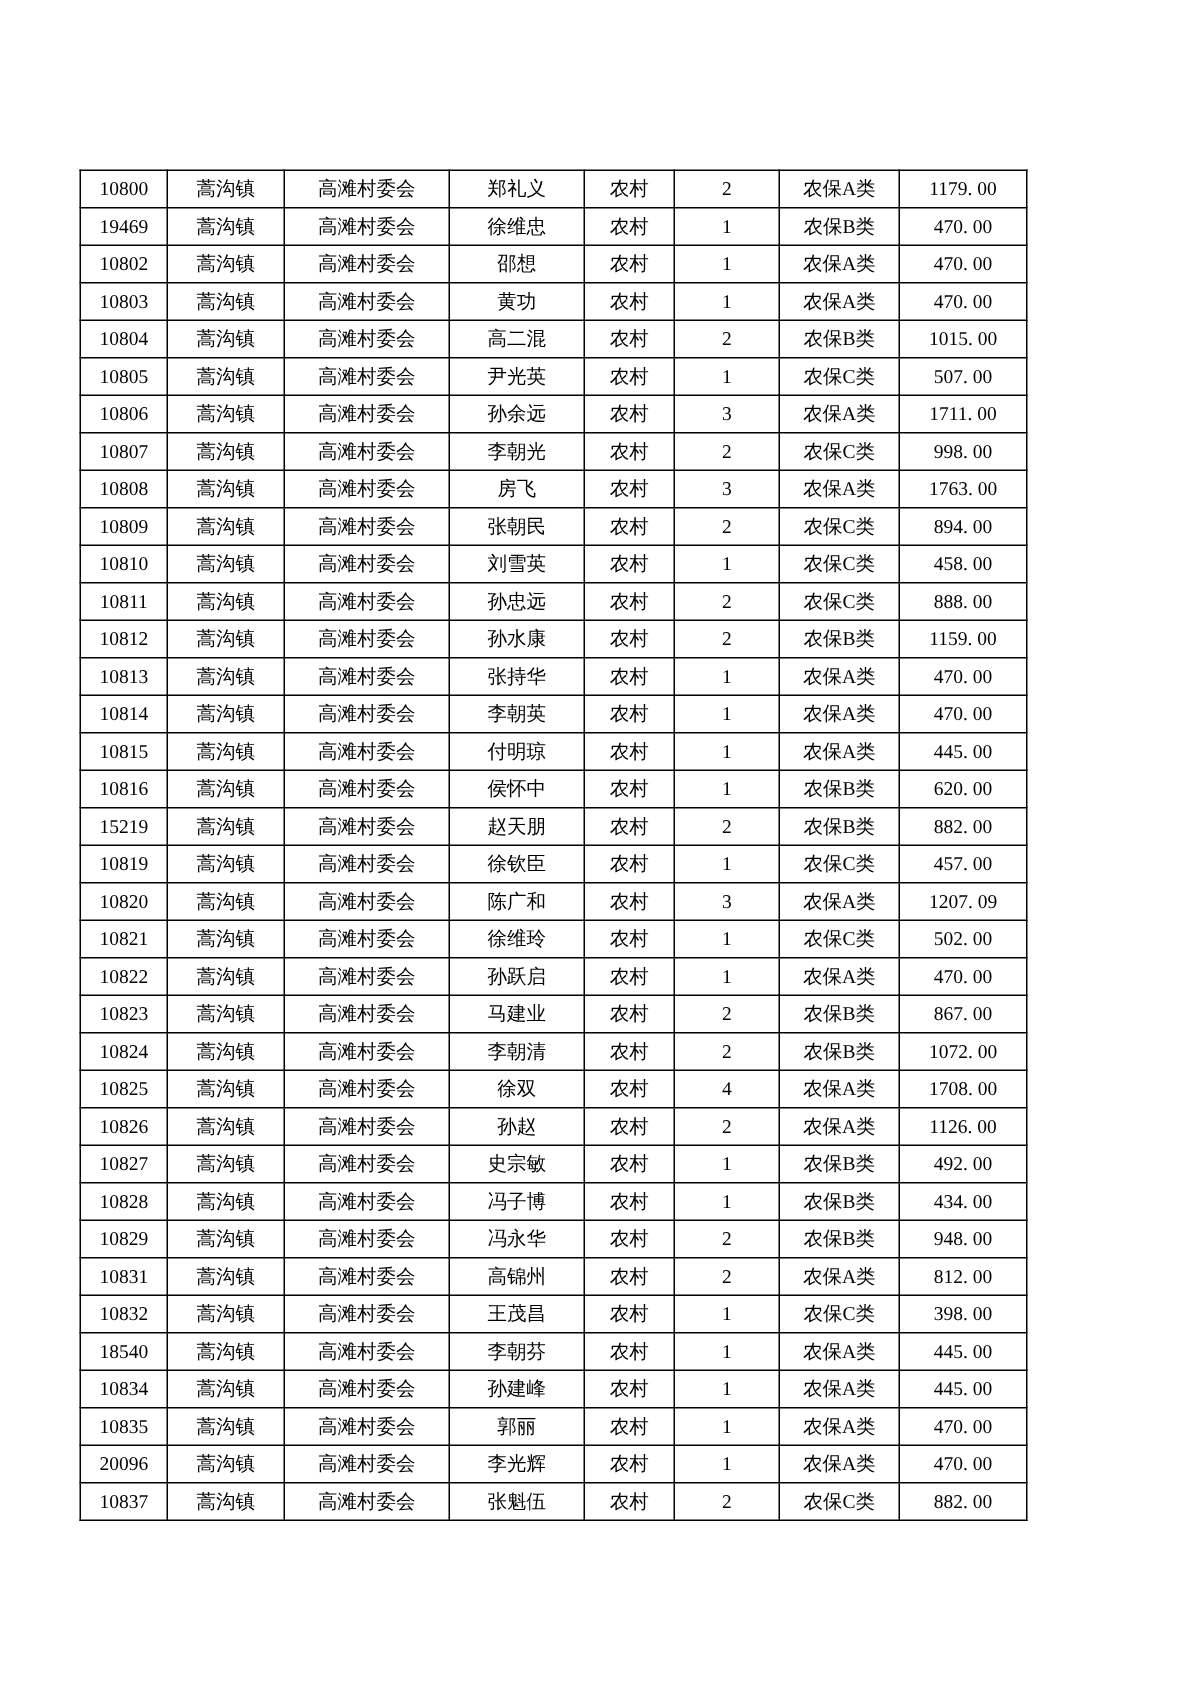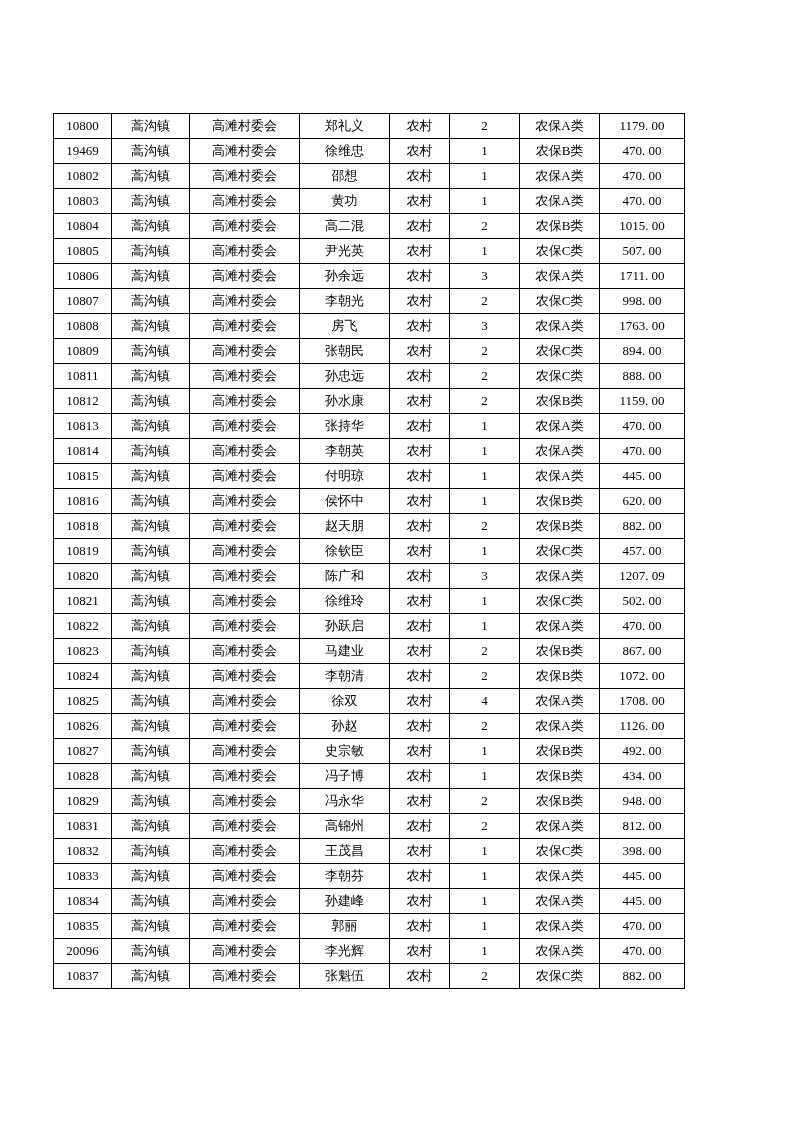--- a/index.html
+++ b/index.html
@@ -154,20 +154,30 @@
     <td>10809</td>
     <td>蒿沟镇</td>
     <td>高滩村委会</td>
     <td>张朝民</td>
     <td>农村</td>
     <td>2</td>
     <td>农保C类</td>
     <td>894. 00</td>
   </tr>
         <tr>
+    <td>10810</td>
+    <td>蒿沟镇</td>
+    <td>高滩村委会</td>
+    <td>刘雪英</td>
+    <td>农村</td>
+    <td>1</td>
+    <td>农保C类</td>
+    <td>458. 00</td>
+  </tr>
+        <tr>
     <td>10811</td>
     <td>蒿沟镇</td>
     <td>高滩村委会</td>
     <td>孙忠远</td>
     <td>农村</td>
     <td>2</td>
     <td>农保C类</td>
     <td>888. 00</td>
   </tr>
         <tr>
@@ -214,21 +224,21 @@
     <td>10816</td>
     <td>蒿沟镇</td>
     <td>高滩村委会</td>
     <td>侯怀中</td>
     <td>农村</td>
     <td>1</td>
     <td>农保B类</td>
     <td>620. 00</td>
   </tr>
         <tr>
-    <td>10818</td>
+    <td>15219</td>
     <td>蒿沟镇</td>
     <td>高滩村委会</td>
     <td>赵天朋</td>
     <td>农村</td>
     <td>2</td>
     <td>农保B类</td>
     <td>882. 00</td>
   </tr>
         <tr>
     <td>10819</td>
@@ -354,21 +364,21 @@
     <td>10832</td>
     <td>蒿沟镇</td>
     <td>高滩村委会</td>
     <td>王茂昌</td>
     <td>农村</td>
     <td>1</td>
     <td>农保C类</td>
     <td>398. 00</td>
   </tr>
         <tr>
-    <td>10833</td>
+    <td>18540</td>
     <td>蒿沟镇</td>
     <td>高滩村委会</td>
     <td>李朝芬</td>
     <td>农村</td>
     <td>1</td>
     <td>农保A类</td>
     <td>445. 00</td>
   </tr>
         <tr>
     <td>10834</td>

